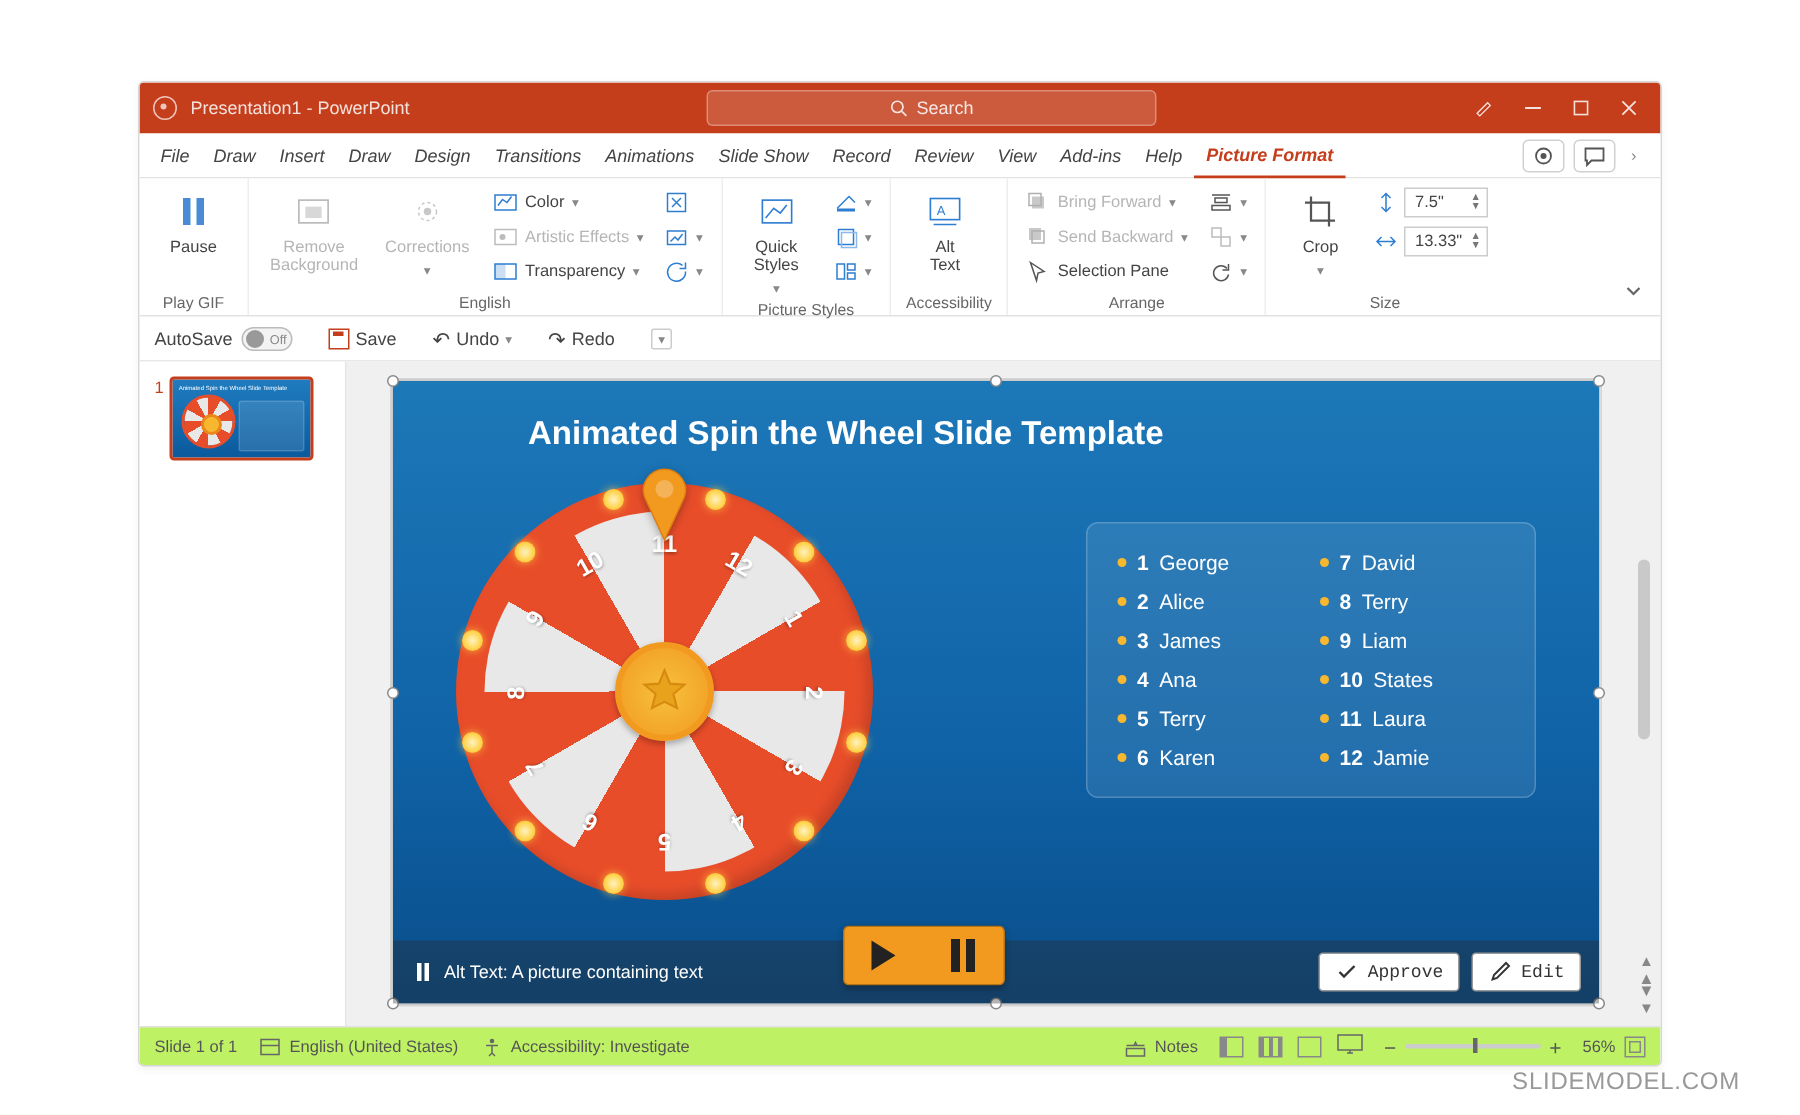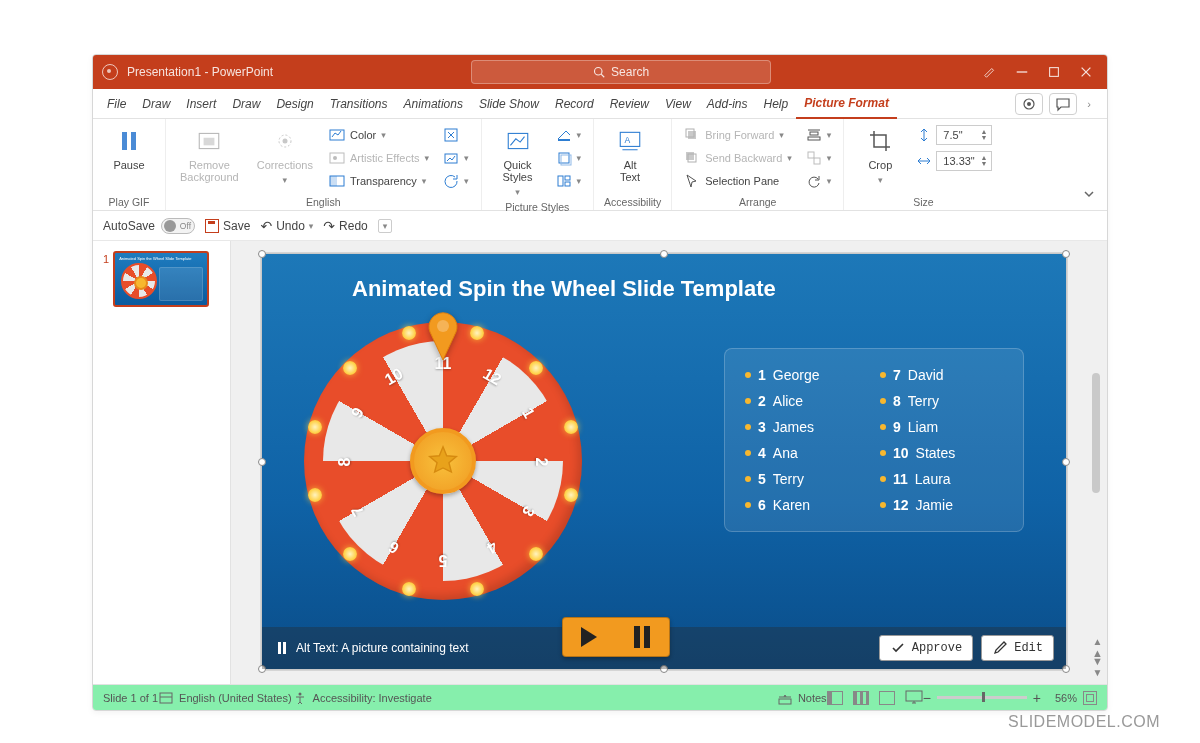--- a/index.html
+++ b/index.html
@@ -40,21 +40,21 @@
   .stack .row.disabled { color: #b5b5b5; }
   .caret { font-size: 9px; color: #888; }
   .mini-icon { width: 16px; height: 16px; display: inline-flex; align-items: center; justify-content: center; }
   .size-input { display: flex; align-items: center; gap: 4px; }
   .size-field { width: 56px; height: 20px; border: 1px solid #ccc; display: flex; align-items: center; padding: 0 4px 0 6px; font-size: 11px; position: relative; background: #fff; }
   .spin-arrows { margin-left: auto; display: flex; flex-direction: column; line-height: 6px; font-size: 7px; color: #777; }
   .ribbon-collapse { margin-left: auto; display: flex; align-items: flex-end; padding: 0 10px 8px 4px; }
   .collapse-caret { width: 16px; height: 16px; display: flex; align-items: center; justify-content: center; }
 
   
-  .qat-row { height: 30px; border-bottom: 1px solid #e8e8e8; display: flex; align-items: center; gap: 10px; padding: 0 10px; font-size: 12px; color: #444; }
+  .qat-row { height: 30px; border-bottom: 1px solid #e8e8e8; display: flex; align-items: center; gap: 24px; padding: 0 10px; font-size: 12px; color: #444; }
   .autosave-toggle { display: flex; align-items: center; gap: 6px; }
   .toggle { width: 34px; height: 16px; border: 1px solid #bbb; border-radius: 9px; position: relative; background: #f3f3f3; }
   .toggle .knob { width: 12px; height: 12px; border-radius: 50%; background: #999; position: absolute; top: 1px; left: 2px; }
   .toggle .lbl { position: absolute; right: 3px; top: 0; font-size: 8.5px; color: #888; line-height: 14px; }
   .qat-btn { display: flex; align-items: center; gap: 4px; }
   .save-icon { width: 14px; height: 14px; border: 1px solid #c43e1c; position: relative; }
   .save-icon::after { content: ""; position: absolute; top: 1px; left: 2px; width: 7px; height: 3px; background: #c43e1c; }
   .undo-icon, .redo-icon { font-size: 14px; }
 
   
@@ -108,21 +108,21 @@
   .approve-edit { margin-left: auto; display:flex; gap:8px;font-family:Liberation Mono, monospace; }
   .ae-btn { background:#fff; border:1px solid #999; border-radius:3px; height:26px; padding: 0 10px; display:flex; align-items:center; gap:6px; font-size:12px; }
 
   
   .v-scroll { position:absolute; right: 4px; top: 12px; bottom: 40px; width: 14px; display:flex; flex-direction:column; align-items:center; justify-content:flex-start; gap: 110px; }
   .v-thumb { width: 8px; height: 120px; background: #c9c9c9; border-radius: 4px; margin-top: 120px; }
   .v-arrows { font-size: 10px; color: #888; display:flex; flex-direction:column; align-items:center; gap:2px; }
   .v-dbl { font-size: 11px; line-height: 8px; }
 
   
-  .statusbar { height: 26px; border-top: 1px solid #e2e2e2; display:flex; align-items:center; gap: 0; padding: 0 10px; font-size: 11px; color: #555; background:#86efac; }
+  .statusbar { height: 26px; border-top: 1px solid #e2e2e2; display:flex; align-items:center; gap: 14px; padding: 0 10px; font-size: 11px; color: #555; background:#bef264; }
   .statusbar .sb-btn { display:flex; align-items:center; gap:5px; }
   .sb-spacer { flex: 1; }
   .view-btns { display:flex; gap: 10px; align-items:center; }
   .view-btn { width: 16px; height: 14px; border: 1px solid #888; }
   .zoom-ctrl { display:flex; align-items:center; gap:6px; }
   .zoom-track { width: 90px; height: 3px; background: #ccc; position:relative; }
   .zoom-thumb { position:absolute; top:-4px; left: 50%; width:3px; height:10px; background:#666; }
   .zoom-pct { min-width: 30px; text-align:right; }
   .fit-icon { width:14px; height:14px; border:1px solid #888; position:relative; }
   .fit-icon::after { content:""; position:absolute; inset:2px; border:1px solid #888; }

